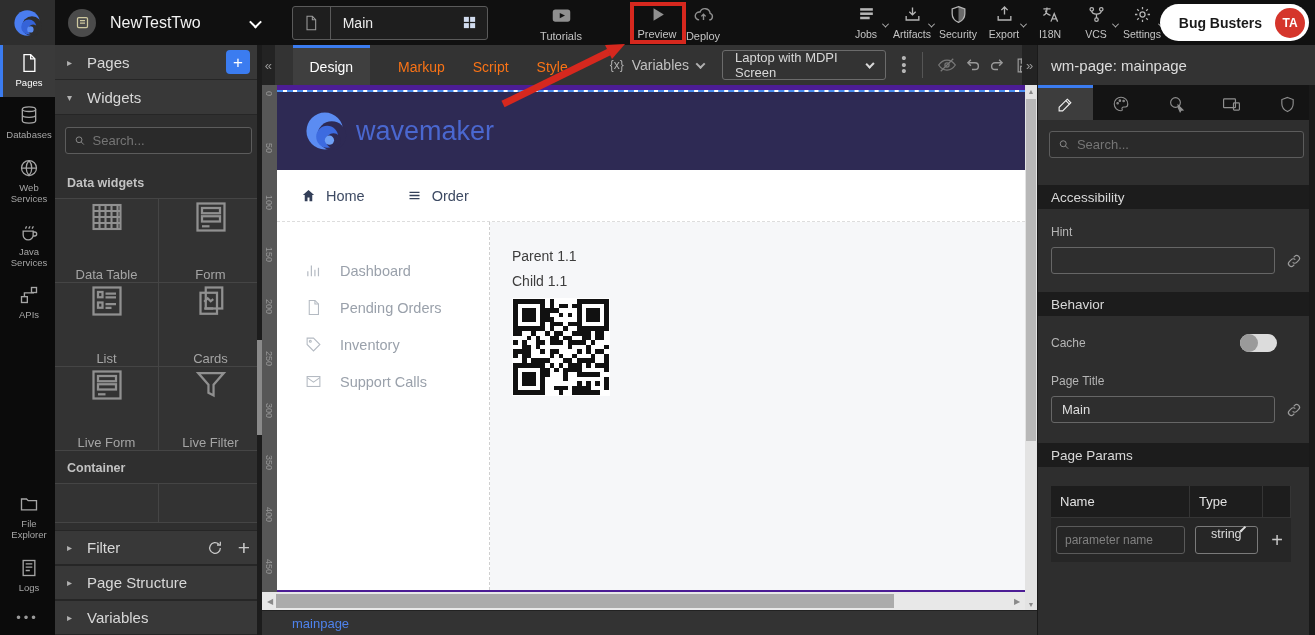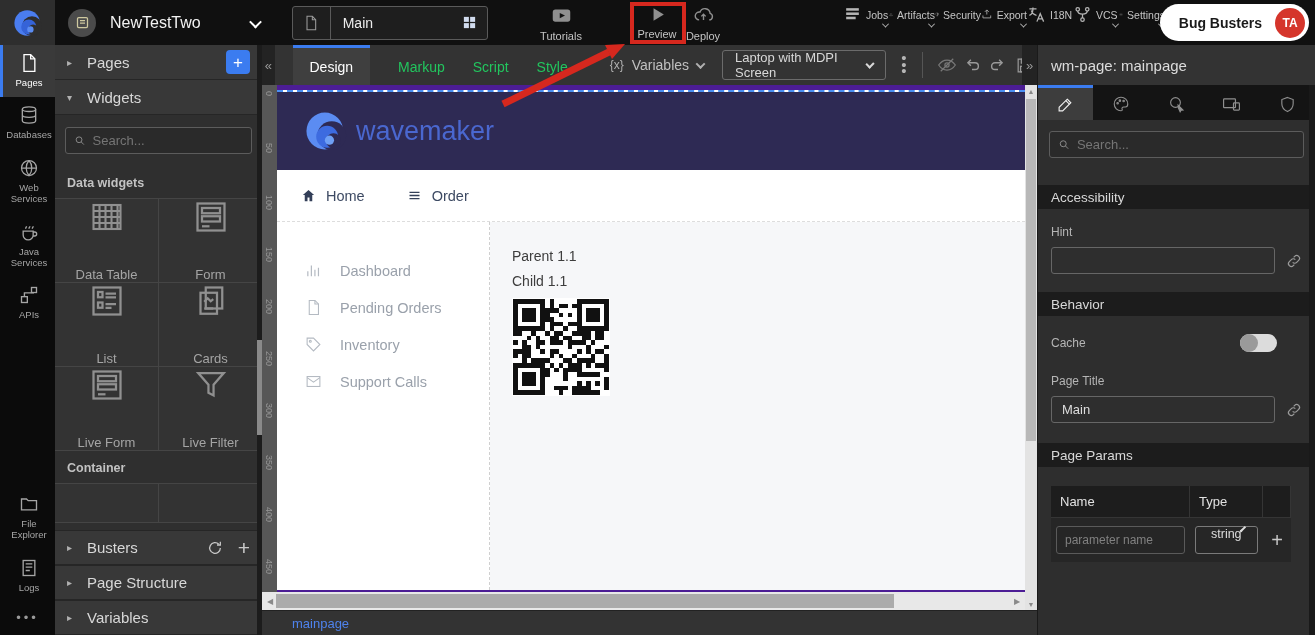--- a/index.html
+++ b/index.html
@@ -17,21 +17,21 @@
   .proj-caret { margin-left:36px; color:#fff; }
   .proj-caret .chev { width:9px; height:9px; border-width:2.5px; }
   .pagesel { margin-left:32px; width:196px; height:34px; background:#1e1e1e; border:1px solid #5a5a5a; border-radius:3px; display:flex; align-items:center; }
   .ps-doc { width:38px; height:100%; display:flex; align-items:center; justify-content:center; border-right:1px solid #5a5a5a; color:#9a9a9a; }
   .ps-label { margin-left:12px; color:#ececec; font-size:14px; flex:1; }
   .ps-grid { margin-right:10px; color:#d2dcef; }
   .act { position:absolute; top:5px; width:70px; display:flex; flex-direction:column; align-items:center; gap:4px; color:#c4c4c4; font-size:11px; cursor:pointer; }
   .act svg { color:#8f8f8f; }
   .preview-box { position:absolute; left:630px; top:2px; width:56px; height:42px; border:4px solid #d6281e; z-index:6; pointer-events:none; }
   .tools { position:absolute; left:843px; top:5px; display:flex; }
-  .tool { width:46px; display:flex; flex-direction:row; align-items:center; gap:4px; color:#c4c4c4; font-size:10.5px; position:relative; cursor:pointer; }
+  .tool { width:46px; display:flex; flex-direction:column; align-items:center; gap:4px; color:#c4c4c4; font-size:10.5px; position:relative; cursor:pointer; }
   .tool svg { color:#b5b5b5; }
   .tool .mini-chev { position:absolute; right:1px; top:13px; color:#b5b5b5; }
   .tool .mini-chev .chev { width:5px; height:5px; border-width:1.5px; }
   .team-pill { position:absolute; right:6px; top:4px; height:37px; border-radius:19px; background:#fff; display:flex; align-items:center; padding:0 4px 0 19px; gap:13px; cursor:pointer; }
   .team-name { color:#1a1a1a; font-size:14px; font-weight:bold; }
   .team-avatar { width:30px; height:30px; border-radius:50%; background:#d5352b; color:#fff; font-size:12px; font-weight:bold; display:flex; align-items:center; justify-content:center; }
 
   
   .rail { position:absolute; left:0; top:45px; width:55px; height:590px; background:#0b0b0b; display:flex; flex-direction:column; z-index:3; }
   .rail-item { padding:8px 1px 9px; display:flex; flex-direction:column; align-items:center; gap:4px; color:#a6a6a6; font-size:9.5px; text-align:center; line-height:1.2; border-left:3px solid transparent; cursor:pointer; }
@@ -57,21 +57,21 @@
   .acc.bottom { border-top:1px solid #262626; border-bottom:1px solid #262626; }
   .acc-ico { margin-left:auto; display:flex; align-items:center; gap:15px; color:#c8c8c8; }
   .acc-ico .plus-txt { font-size:21px; line-height:1; }
   .panel-sb { position:absolute; left:257px; top:45px; width:5px; height:590px; background:#1c1c1c; z-index:3; }
   .panel-sb .thumb { position:absolute; top:295px; left:0; width:5px; height:95px; background:#8a8a8a; }
 
   
   .canvas { position:absolute; left:262px; top:45px; width:775px; height:590px; }
   .ctoolbar { position:relative; height:40px; background:#333; display:flex; align-items:center; }
   .collapse-btn { width:15px; height:40px; background:#232323; color:#9a9a9a; display:flex; align-items:center; justify-content:center; font-size:13px; cursor:pointer; }
-  .ctab { margin-left:28px; color:#22c55e; font-size:14px; height:40px; display:flex; align-items:center; border-top:3px solid transparent; cursor:pointer; }
+  .ctab { margin-left:28px; color:#f97316; font-size:14px; height:40px; display:flex; align-items:center; border-top:3px solid transparent; cursor:pointer; }
   .ctab.active { margin-left:18px; padding:0 17px; background:#3f3f3f; border-top-color:#3b7cf0; color:#fff; }
   .vars-btn { margin-left:42px; display:flex; align-items:center; gap:8px; color:#c0c0c0; font-size:14px; cursor:pointer; }
   .vars-x { font-size:12px; color:#b0b0b0; }
   .device-dd { margin-left:18px; border:1px solid #6b6b6b; border-radius:3px; height:30px; padding:0 12px; display:flex; align-items:center; gap:11px; color:#d8d8d8; font-size:13px; cursor:pointer; }
   .tb-dots { margin-left:13px; color:#b5b5b5; font-size:15px; letter-spacing:0; line-height:0.45; text-align:center; width:12px; cursor:pointer; }
   .tb-div { width:1px; height:26px; background:#555; margin:0 11px 0 13px; }
   .tbico { width:31px; display:flex; justify-content:center; color:#9a9a9a; cursor:pointer; }
   .tbico.dim { color:#787878; }
   .expand-btn { position:absolute; right:0; top:0; width:15px; height:40px; background:#232323; color:#9a9a9a; display:flex; align-items:center; justify-content:center; font-size:13px; cursor:pointer; }
   .workspace { position:absolute; left:0; top:40px; width:775px; height:525px; background:#4c1d95; }
@@ -394,21 +394,21 @@
     <div class="wgrid partial">
       <div class="wtile">
         
       </div>
       <div class="wtile">
         
       </div>
     </div>
     <div class="acc bottom" style="margin-top:auto">
       <span class="arr">▸</span>
-      <span>Busters</span>
+      <span>Filter</span>
       <span class="acc-ico">
         <svg width="16" height="16" viewBox="0 0 24 24" fill="none" stroke="currentColor" stroke-width="1.9">
             <path d="M20 12a8 8 0 1 1-2.3-5.6"></path>
             <path d="M20 2.5v5h-5"></path>
           </svg>
         <span class="plus-txt">+</span>
       </span>
     </div>
     <div class="acc bottom">
       <span class="arr">▸</span>

